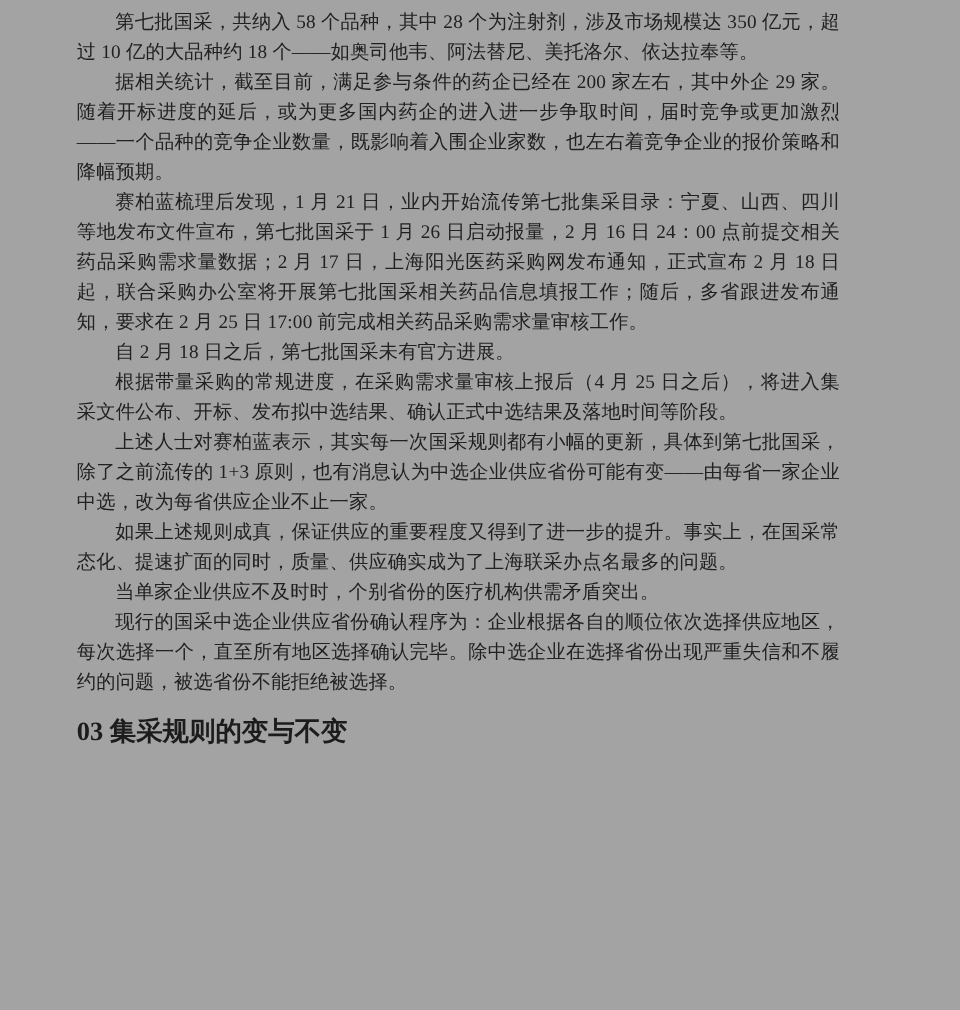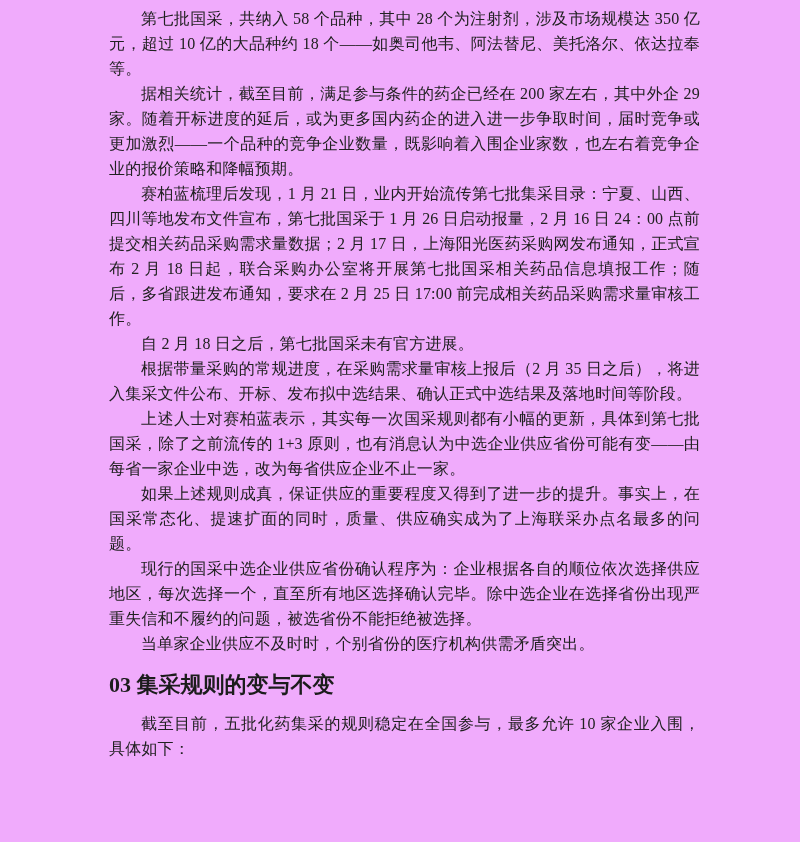--- a/index.html
+++ b/index.html
@@ -11,22 +11,22 @@
     width: 800px;
     height: 842px;
     overflow: hidden;
     font-family: "Liberation Serif", "DejaVu Serif", serif;
     color: #212121;
   }
   .page {
     box-sizing: border-box;
     width: 800px;
     height: 842px;
-    padding: 6px 100px 0 109px;
-    background: #f0abfc;
+    padding: 6px 100px 0 64px;
+    background: #a3a3a3;
     overflow: hidden;
   }
   .para {
     margin: 0;
     font-size: 16px;
     line-height: 25px;
     text-align: justify;
     text-indent: 2em;
     letter-spacing: 0.2px;
     word-break: break-all;
@@ -42,20 +42,19 @@
   }
 </style>
 </head>
 <body>
 
 <div class="page">
   <p class="para">第七批国采，共纳入 58 个品种，其中 28 个为注射剂，涉及市场规模达 350 亿元，超过 10 亿的大品种约 18 个——如奥司他韦、阿法替尼、美托洛尔、依达拉奉等。</p>
   <p class="para">据相关统计，截至目前，满足参与条件的药企已经在 200 家左右，其中外企 29 家。随着开标进度的延后，或为更多国内药企的进入进一步争取时间，届时竞争或更加激烈——一个品种的竞争企业数量，既影响着入围企业家数，也左右着竞争企业的报价策略和降幅预期。</p>
   <p class="para">赛柏蓝梳理后发现，1 月 21 日，业内开始流传第七批集采目录：宁夏、山西、四川等地发布文件宣布，第七批国采于 1 月 26 日启动报量，2 月 16 日 24：00 点前提交相关药品采购需求量数据；2 月 17 日，上海阳光医药采购网发布通知，正式宣布 2 月 18 日起，联合采购办公室将开展第七批国采相关药品信息填报工作；随后，多省跟进发布通知，要求在 2 月 25 日 17:00 前完成相关药品采购需求量审核工作。</p>
   <p class="para">自 2 月 18 日之后，第七批国采未有官方进展。</p>
-  <p class="para">根据带量采购的常规进度，在采购需求量审核上报后（2 月 35 日之后），将进入集采文件公布、开标、发布拟中选结果、确认正式中选结果及落地时间等阶段。</p>
+  <p class="para">根据带量采购的常规进度，在采购需求量审核上报后（4 月 25 日之后），将进入集采文件公布、开标、发布拟中选结果、确认正式中选结果及落地时间等阶段。</p>
   <p class="para">上述人士对赛柏蓝表示，其实每一次国采规则都有小幅的更新，具体到第七批国采，除了之前流传的 1+3 原则，也有消息认为中选企业供应省份可能有变——由每省一家企业中选，改为每省供应企业不止一家。</p>
   <p class="para">如果上述规则成真，保证供应的重要程度又得到了进一步的提升。事实上，在国采常态化、提速扩面的同时，质量、供应确实成为了上海联采办点名最多的问题。</p>
+  <p class="para">当单家企业供应不及时时，个别省份的医疗机构供需矛盾突出。</p>
   <p class="para">现行的国采中选企业供应省份确认程序为：企业根据各自的顺位依次选择供应地区，每次选择一个，直至所有地区选择确认完毕。除中选企业在选择省份出现严重失信和不履约的问题，被选省份不能拒绝被选择。</p>
-  <p class="para">当单家企业供应不及时时，个别省份的医疗机构供需矛盾突出。</p>
   <h2 class="section-heading">03 集采规则的变与不变</h2>
-  <p class="para">截至目前，五批化药集采的规则稳定在全国参与，最多允许 10 家企业入围，具体如下：</p>
 </div>
 
 </body></html>

